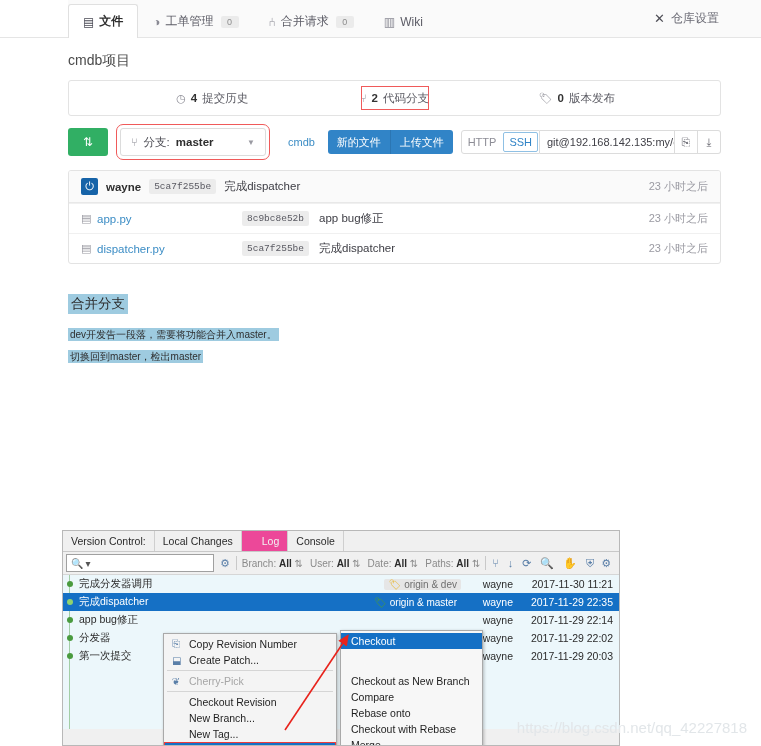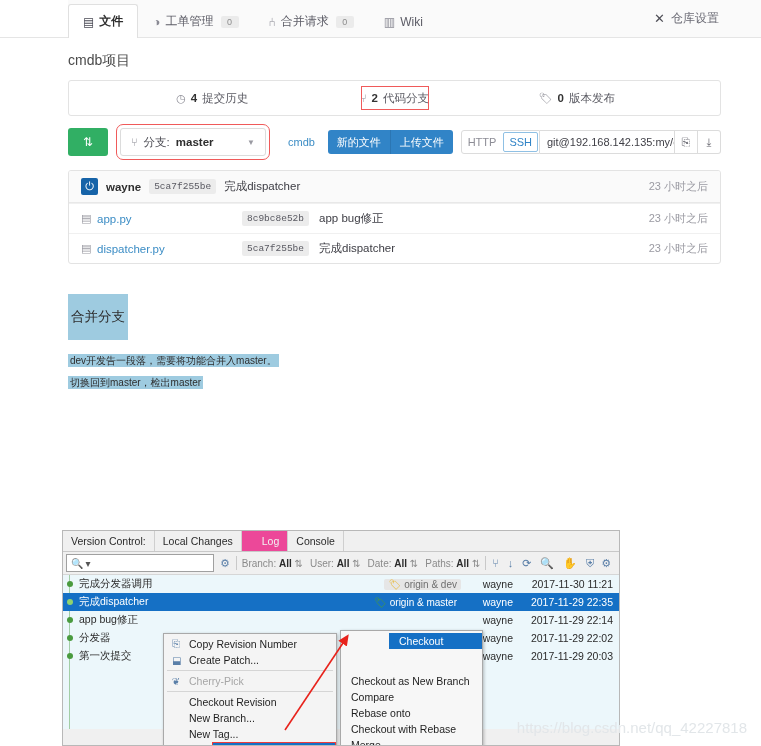--- a/index.html
+++ b/index.html
@@ -282,21 +282,21 @@
   .file-row .fname { color: #3c8dc5; width: 145px; cursor: pointer; font-size: 11.5px;}
   .file-row .fmsg { color: #3d3d44; margin-left: 10px; font-size: 11.5px;}
 
   .note-block {
     margin: 30px 0 0 68px;
   }
   .hl { background: #9ecbe0; color: #2e2e2e; }
   .note-title {
     display: inline-block;
     font-size: 13.5px;
-    padding: 14px 3px;
+    padding: 1px 3px;
   }
   .note-p {
     margin-top: 10px;
     font-size: 10px;
     line-height: 22px;
   }
   .note-p span { padding: 1px 2px; }
 
   
   .ide {
@@ -443,21 +443,21 @@
     gap: 6px;
     height: 16px;
     padding: 0 8px;
     font-size: 10.5px;
     color: #1e1e1e;
     cursor: pointer;
     position: relative;
     white-space: nowrap;
   }
   .ctx-item.disabled { color: #a6a6a6; }
-  .ctx-item.sel { background: #1570c5; color: #fff; margin-left: 48px; }
+  .ctx-item.sel { background: #1570c5; color: #fff; }
   .ctx-item.boxed {
     outline: 1.5px solid #ee3b3b;
     outline-offset: -1px;
   }
   .ctx-item .mico { width: 11px; font-size: 10px; color: #5a7fa8; }
   .ctx-item .arrow { margin-left: auto; font-size: 8px; color: #3a3a3a; }
   .ctx-item.sel .arrow { color: #fff; }
   .ctx-sep { height: 1px; background: #d5d5d5; margin: 2px 3px; }
 
   .arrow-anno {

